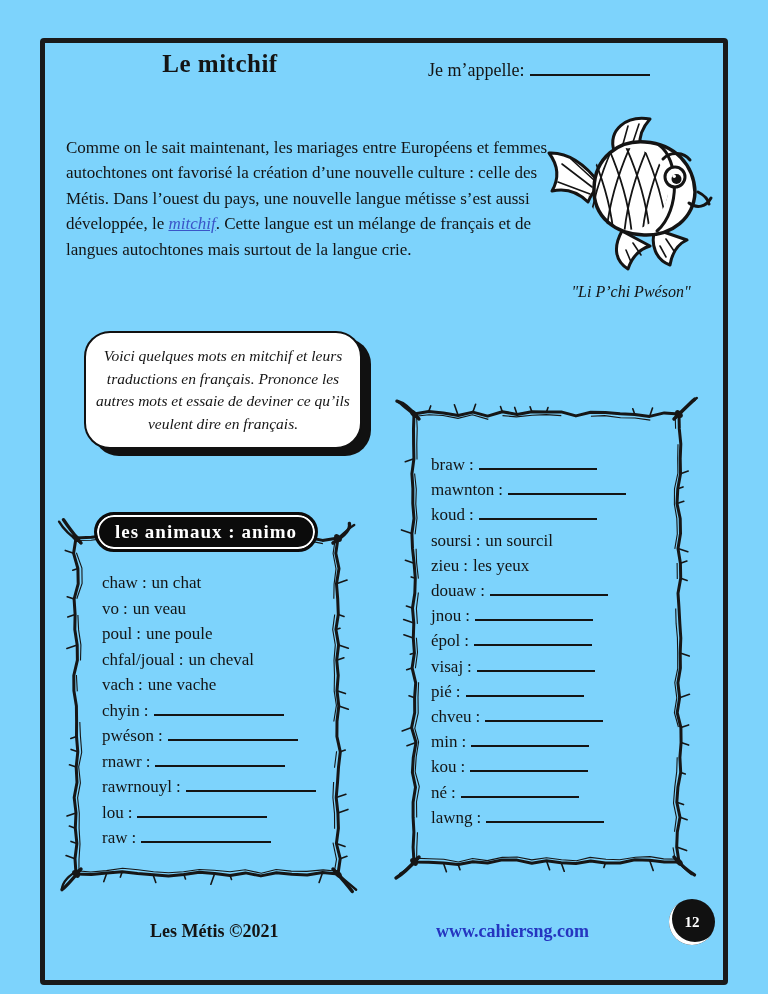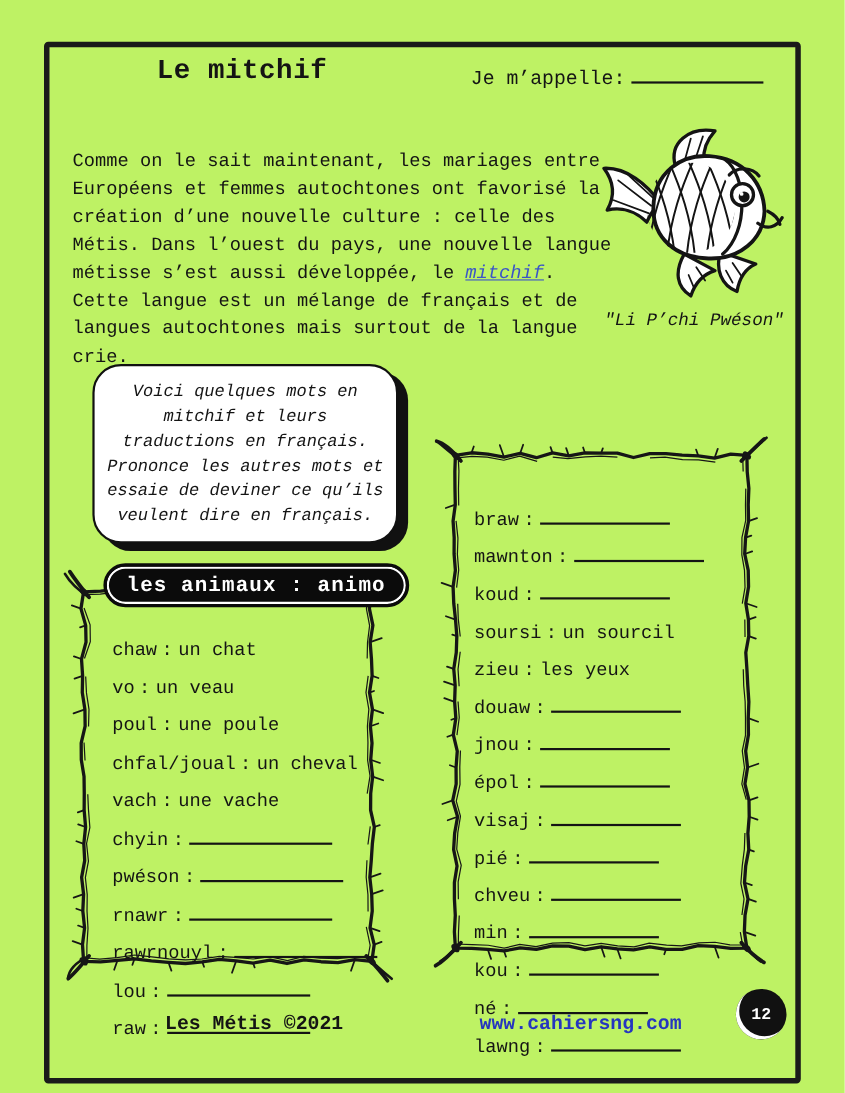--- a/index.html
+++ b/index.html
@@ -1,19 +1,19 @@
 <!DOCTYPE html>
 <html style="--link: #3a55c8; --website: #2535c0; --ink: #141414;"><head>
 <meta charset="utf-8">
 <style>
   :root{ --ink:#141414; --link:#3a55c8; --website:#2535c0; }
   html,body{margin:0;padding:0;background:#ffffff;}
   .page{
-    position:relative; width:768px; height:994px; background:#bef264;
-    font-family:Liberation Mono, monospace; color:var(--ink); overflow:hidden;
+    position:relative; width:768px; height:994px; background:#7dd3fc;
+    font-family:Liberation Serif, serif; color:var(--ink); overflow:hidden;
   }
   .border-frame{
     position:absolute; left:40px; top:38px; width:688px; height:947px;
     border:5px solid #1a1a1a; border-radius:4px; box-sizing:border-box;
   }
   
   .title{
     position:absolute; left:100px; top:50px; width:240px; text-align:center;
     font-size:25px; font-weight:bold; letter-spacing:.5px;
   }
@@ -45,21 +45,21 @@
     font-size:19px; letter-spacing:1px; padding:6px 18px; border:3px solid #0b0b0b;
     border-radius:20px; box-shadow: inset 0 0 0 2px #fff; white-space:nowrap; z-index:2;
   }
   .box-corps{ left:404px; top:390px; width:285px; height:487px;}
   .box-corps .pill{ left:36px; top:0;}
   .box-corps .word-list{ left:27px; top:62px; line-height:25.2px;}
   .box-animals{ left:66px; top:512px; width:282px; height:375px;}
   .box-animals .pill{ left:28px; top:0;}
   .box-animals .word-list{ left:36px; top:58px; line-height:25.5px;}
   .word-list{ position:absolute; font-size:17px; }
-  .row{ white-space:nowrap;margin-top:9px; }
+  .row{ white-space:nowrap; }
   .row .c{ margin:0 5px 0 4px; }
   .blank{ display:inline-block; border-bottom:2px solid var(--ink); height:13px; vertical-align:baseline;}
   .box-corps .blank{ width:118px;}
   .box-animals .blank{ width:130px;}
   
   .footer-copy{ position:absolute; left:150px; top:921px; font-size:18px; font-weight:bold;}
   .footer-site{ position:absolute; left:436px; top:921px; font-size:18px; font-weight:bold;
     color:var(--website); text-decoration:none; cursor:pointer;}
   .page-num{
     position:absolute; left:669px; top:899px; width:46px; height:46px; border-radius:50%;

